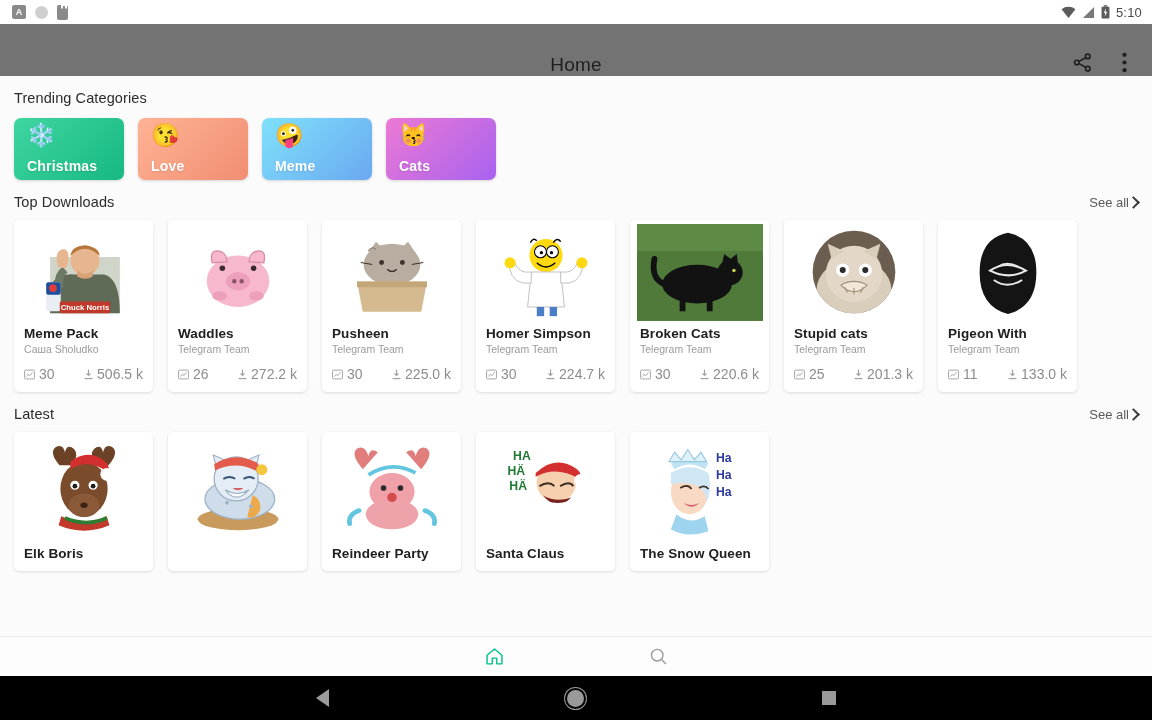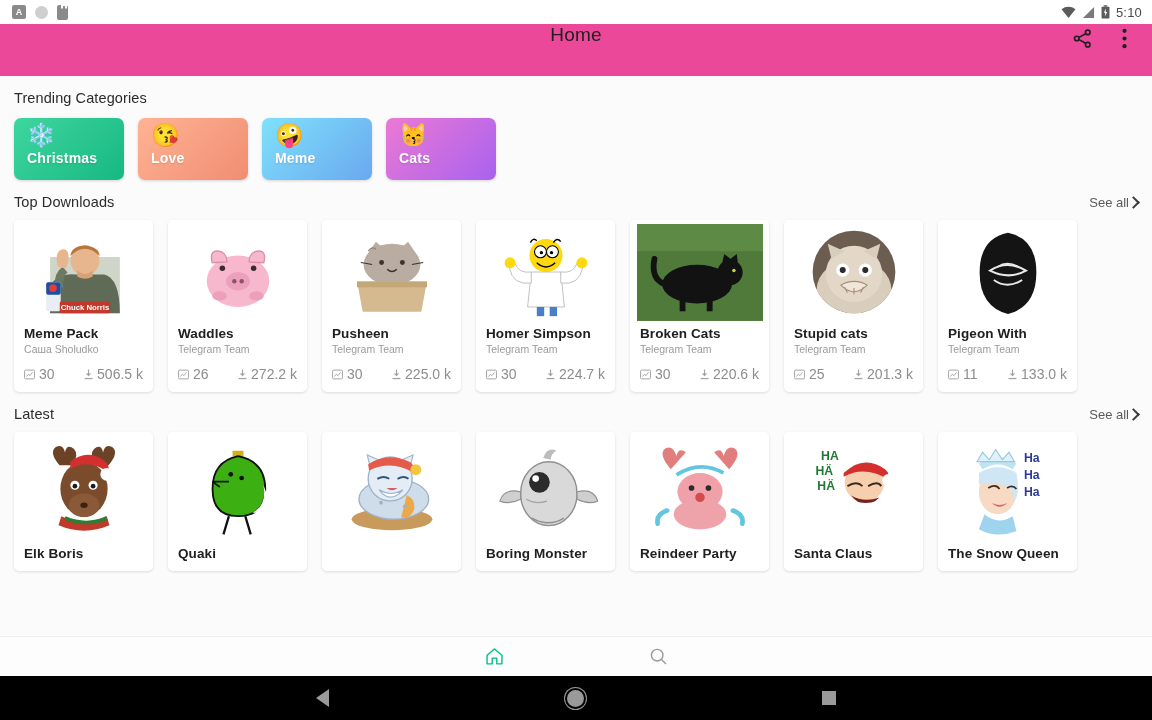--- a/index.html
+++ b/index.html
@@ -27,22 +27,22 @@
           align-items:center; justify-content:center; line-height:1; }
   .ic-circle { width: 13px; height: 13px; border-radius: 50%; background:#cfcfcf; }
   .ic-sd { width: 11px; height: 15px; background:#8a8a8a; border-radius:2px 3px 2px 2px;
            position: relative; }
   .ic-sd:after { content:""; position:absolute; top:0; right:1px; width:6px; height:4px;
                  background:#fff; clip-path: polygon(0 0,100% 0,100% 100%,66% 100%,66% 40%,33% 40%,33% 100%,0 100%); }
 
   
   .appbar {
     height: 52px; flex: 0 0 52px;
-    display: flex; align-items: flex-start; position: relative;
-    background: #ec4899; padding: 0 14px;
+    display: flex; align-items: flex-end; position: relative;
+    background: #737373; padding: 0 14px;
   }
   .appbar-title {
     position: absolute; left: 0; right: 0; text-align: center;
     font-size: 19px; color: #1f1f1f; font-weight: 400; letter-spacing: .15px;
   }
   .appbar-actions { margin-left: auto; display: flex; align-items: center; gap: 14px; z-index:2; }
   .icon-btn { width: 28px; height: 28px; display:flex; align-items:center; justify-content:center; }
 
   
   .content { flex: 1 1 auto; background: #fbfbfb; overflow: hidden; position: relative; }
@@ -61,21 +61,21 @@
 
   
   .cat-strip { display: flex; gap: 14px; padding: 6px 14px 0 14px; }
   .cat-card {
     width: 110px; height: 62px; border-radius: 7px;
     position: relative; overflow: hidden; flex: 0 0 auto;
     box-shadow: 0 1px 3px rgba(0,0,0,.16);
   }
   .cat-emoji { position: absolute; left: 13px; top: 6px; font-size: 23px; line-height:1; }
   .cat-label {
-    position: absolute; left: 13px; bottom: 14px;
+    position: absolute; left: 13px; bottom: 6px;
     color: #ffffff; font-size: 14px; font-weight: bold; letter-spacing:.2px;
     text-shadow: 0 1px 2px rgba(0,0,0,.13);
   }
 
   
   .row { display: flex; gap: 15px; padding: 4px 0 0 14px; }
   .pack-card {
     width: 139px; flex: 0 0 139px;
     background: #fff; border-radius: 5px;
     box-shadow: 0 1px 3px rgba(0,0,0,.13);
@@ -492,73 +492,40 @@
     <path d="M30 86 q25 12 50 0 l3 10 q-28 12 -56 0z" fill="#c0392b"></path>
     <path d="M34 88 q24 10 46 0" stroke="#2e7d32" stroke-width="4" fill="none"></path>
   </svg>
           </div>
           <div class="pack-body">
             <div class="pack-title">Elk Boris</div>
           </div>
         </div>
         <div class="pack-card">
           <div class="pack-thumb">
-            <svg viewBox="0 0 100 110" width="92" height="100">
-    <path d="M44 14 h12 v6 h-12z" fill="#d4af1a"></path>
-    <path d="M50 20 q30 6 30 36 q0 30 -30 30 q-28 0 -28 -30 q0 -30 28 -36z" fill="#3cb013" stroke="#111" stroke-width="2"></path>
-    <path d="M78 52 q4 22 -12 30 q16 2 18 -14z" fill="#fff"></path>
-    <circle cx="42" cy="40" r="2.6" fill="#111"></circle>
-              <circle cx="54" cy="44" r="2.6" fill="#111"></circle>
-    <path d="M22 48 h18 M22 48 l8 6" stroke="#111" stroke-width="2" fill="none"></path>
-    <path d="M40 86 l-6 20 M58 86 l6 20" stroke="#111" stroke-width="2.5" fill="none"></path>
-  </svg>
-          </div>
-          <div class="pack-body">
-            <div class="pack-title">Quaki</div>
-          </div>
-        </div>
-        <div class="pack-card">
-          <div class="pack-thumb">
             <svg viewBox="0 0 120 100" width="110" height="92">
     <ellipse cx="60" cy="84" rx="44" ry="12" fill="#c89a5b"></ellipse>
     <ellipse cx="62" cy="62" rx="38" ry="22" fill="#cfdcea" stroke="#9fb3c8" stroke-width="1.5"></ellipse>
     <circle cx="58" cy="40" r="24" fill="#e4edf6" stroke="#9fb3c8" stroke-width="1.5"></circle>
     <path d="M36 26 l-3 -12 l14 6z" fill="#e4edf6" stroke="#9fb3c8" stroke-width="1.2"></path>
     <path d="M80 26 l3 -12 l-14 6z" fill="#e4edf6" stroke="#9fb3c8" stroke-width="1.2"></path>
     <path d="M34 24 q22 -14 46 -2 q6 5 3 11 q-24 -14 -48 -2z" fill="#e35b4a"></path>
     <circle cx="86" cy="30" r="6" fill="#f2c63d"></circle>
     <path d="M44 40 q7 -4 13 0 M66 40 q7 -4 12 0" stroke="#355577" stroke-width="2" fill="none"></path>
     <path d="M46 52 q12 16 26 0 q-13 8 -26 0z" fill="#fff" stroke="#9fb3c8" stroke-width="1.2"></path>
     <path d="M54 50 q6 5 12 0" fill="#d2605f"></path>
     <path d="M76 58 q10 4 8 16 q-4 10 -14 8" fill="#f0a030" opacity=".85"></path>
     <circle cx="48" cy="66" r="2" fill="#9fb3c8"></circle>
               <circle cx="74" cy="70" r="2" fill="#9fb3c8"></circle>
   </svg>
           </div>
         </div>
         <div class="pack-card">
           <div class="pack-thumb">
             <svg viewBox="0 0 110 100" width="104" height="94">
-    <ellipse cx="58" cy="56" rx="30" ry="34" fill="#d9d9d9" stroke="#8f8f8f" stroke-width="1.5"></ellipse>
-    <circle cx="48" cy="44" r="11" fill="#2b2b2b"></circle>
-    <circle cx="44" cy="40" r="3.5" fill="#fff"></circle>
-    <path d="M28 54 q-18 -4 -22 10 q10 4 22 -2z" fill="#cfcfcf" stroke="#8f8f8f" stroke-width="1.2"></path>
-    <path d="M88 54 q18 -4 22 10 q-10 4 -22 -2z" fill="#cfcfcf" stroke="#8f8f8f" stroke-width="1.2"></path>
-    <path d="M40 82 q18 10 34 0" stroke="#8f8f8f" stroke-width="1.5" fill="none"></path>
-    <path d="M52 18 q4 -12 14 -8 q-6 4 -6 10z" fill="#bdbdbd"></path>
-    <path d="M34 62 q10 6 22 2" stroke="#a5a5a5" stroke-width="1.3" fill="none"></path>
-  </svg>
-          </div>
-          <div class="pack-body">
-            <div class="pack-title">Boring Monster</div>
-          </div>
-        </div>
-        <div class="pack-card">
-          <div class="pack-thumb">
-            <svg viewBox="0 0 110 100" width="104" height="94">
     <path d="M24 30 q-14 -16 -6 -22 q8 -4 12 8 q2 -10 10 -4z" fill="#e27d7d"></path>
     <path d="M86 30 q14 -16 6 -22 q-8 -4 -12 8 q-2 -10 -10 -4z" fill="#e27d7d"></path>
     <ellipse cx="55" cy="54" rx="24" ry="20" fill="#f0a0a8"></ellipse>
     <ellipse cx="55" cy="78" rx="28" ry="16" fill="#eea3ab"></ellipse>
     <circle cx="46" cy="50" r="3" fill="#2b2b2b"></circle>
               <circle cx="64" cy="50" r="3" fill="#2b2b2b"></circle>
     <circle cx="55" cy="60" r="5" fill="#d34b4b"></circle>
     <path d="M20 74 q-12 4 -10 14 M90 74 q12 4 10 14" stroke="#63c6e0" stroke-width="5" fill="none" stroke-linecap="round"></path>
     <path d="M30 36 q25 -16 50 -2" stroke="#63c6e0" stroke-width="4" fill="none"></path>
   </svg>

